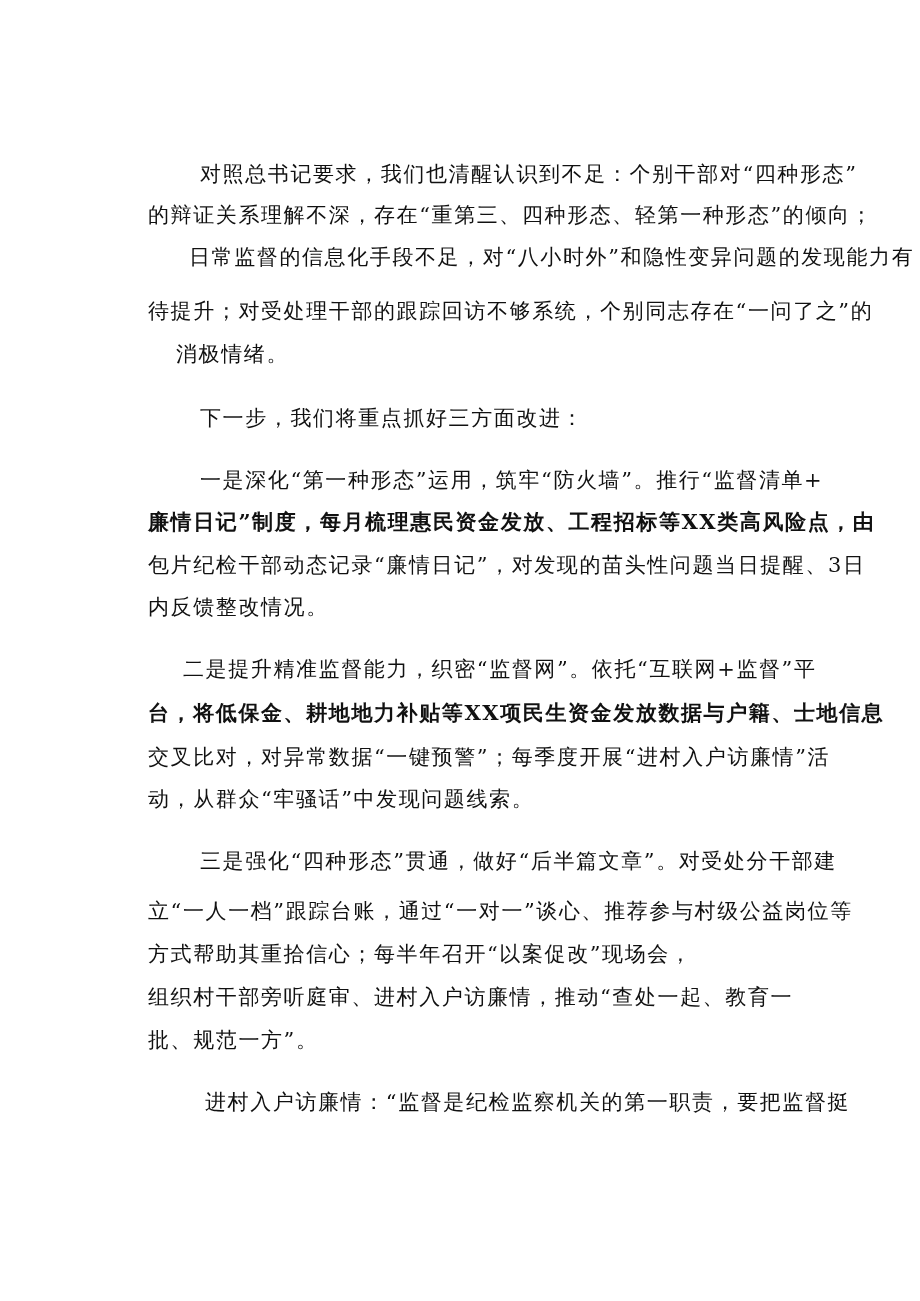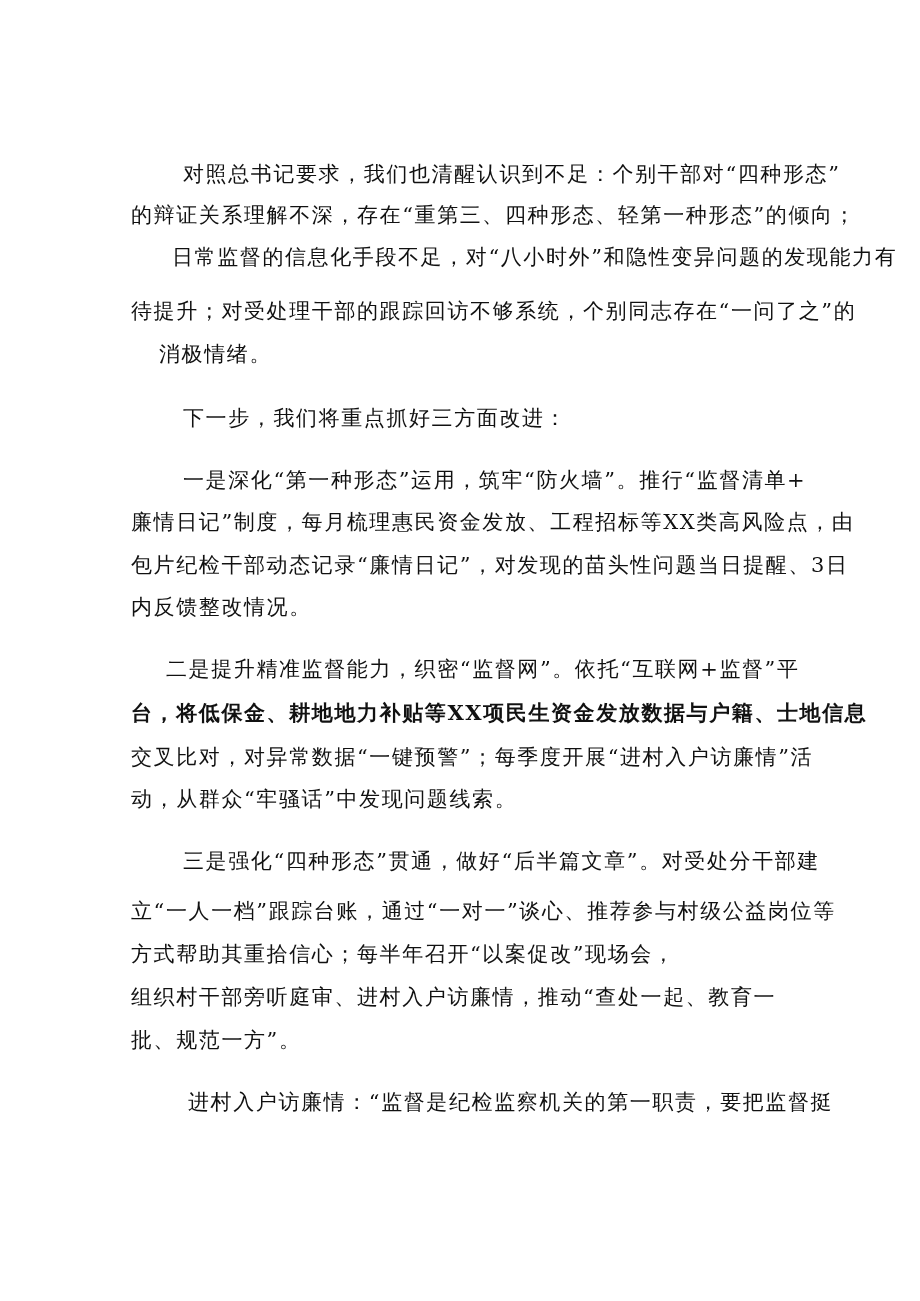--- a/index.html
+++ b/index.html
@@ -10,21 +10,21 @@
   body {
     width: 920px;
     height: 1301px;
     position: relative;
     overflow: hidden;
     font-family: "DejaVu Serif", "Liberation Serif", serif;
     color: #111111;
   }
   .page {
     position: absolute;
-    left: 0;
+    left: 17px;
     top: 0;
     width: 748px;
     height: 1301px;
     background: #ffffff;
   }
   .line {
     position: absolute;
     white-space: nowrap;
     font-size: 21px;
     line-height: 26px;
@@ -43,21 +43,21 @@
     <div class="line" style="left:131px; top:298px;">待提升；对受处理干部的跟踪回访不够系统，个别同志存在“一问了之”的</div>
     <div class="line" style="left:131px; top:341px;margin-left:28px;">消极情绪。</div>
   </div>
 
   <div>
     <div class="line" style="left:183px; top:405px;">下一步，我们将重点抓好三方面改进：</div>
   </div>
 
   <div>
     <div class="line" style="left:183px; top:467px;">一是深化“第一种形态”运用，筑牢“防火墙”。推行“监督清单+</div>
-    <div class="line" style="left:131px; top:509px;">廉情日记”制度，每月梳理惠民资金发放、工程招标等XX类高风险点，由</div>
+    <div class="line" style="left:131px; top:509px;font-weight:bold;">廉情日记”制度，每月梳理惠民资金发放、工程招标等XX类高风险点，由</div>
     <div class="line" style="left:131px; top:552px;">包片纪检干部动态记录“廉情日记”，对发现的苗头性问题当日提醒、3日</div>
     <div class="line" style="left:131px; top:594px;">内反馈整改情况。</div>
   </div>
 
   <div>
     <div class="line" style="left:166px; top:656px;">二是提升精准监督能力，织密“监督网”。依托“互联网+监督”平</div>
     <div class="line" style="left:131px; top:700px;font-weight:bold;">台，将低保金、耕地地力补贴等XX项民生资金发放数据与户籍、士地信息</div>
     <div class="line" style="left:131px; top:744px;">交叉比对，对异常数据“一键预警”；每季度开展“进村入户访廉情”活</div>
     <div class="line" style="left:131px; top:786px;">动，从群众“牢骚话”中发现问题线索。</div>
   </div>

